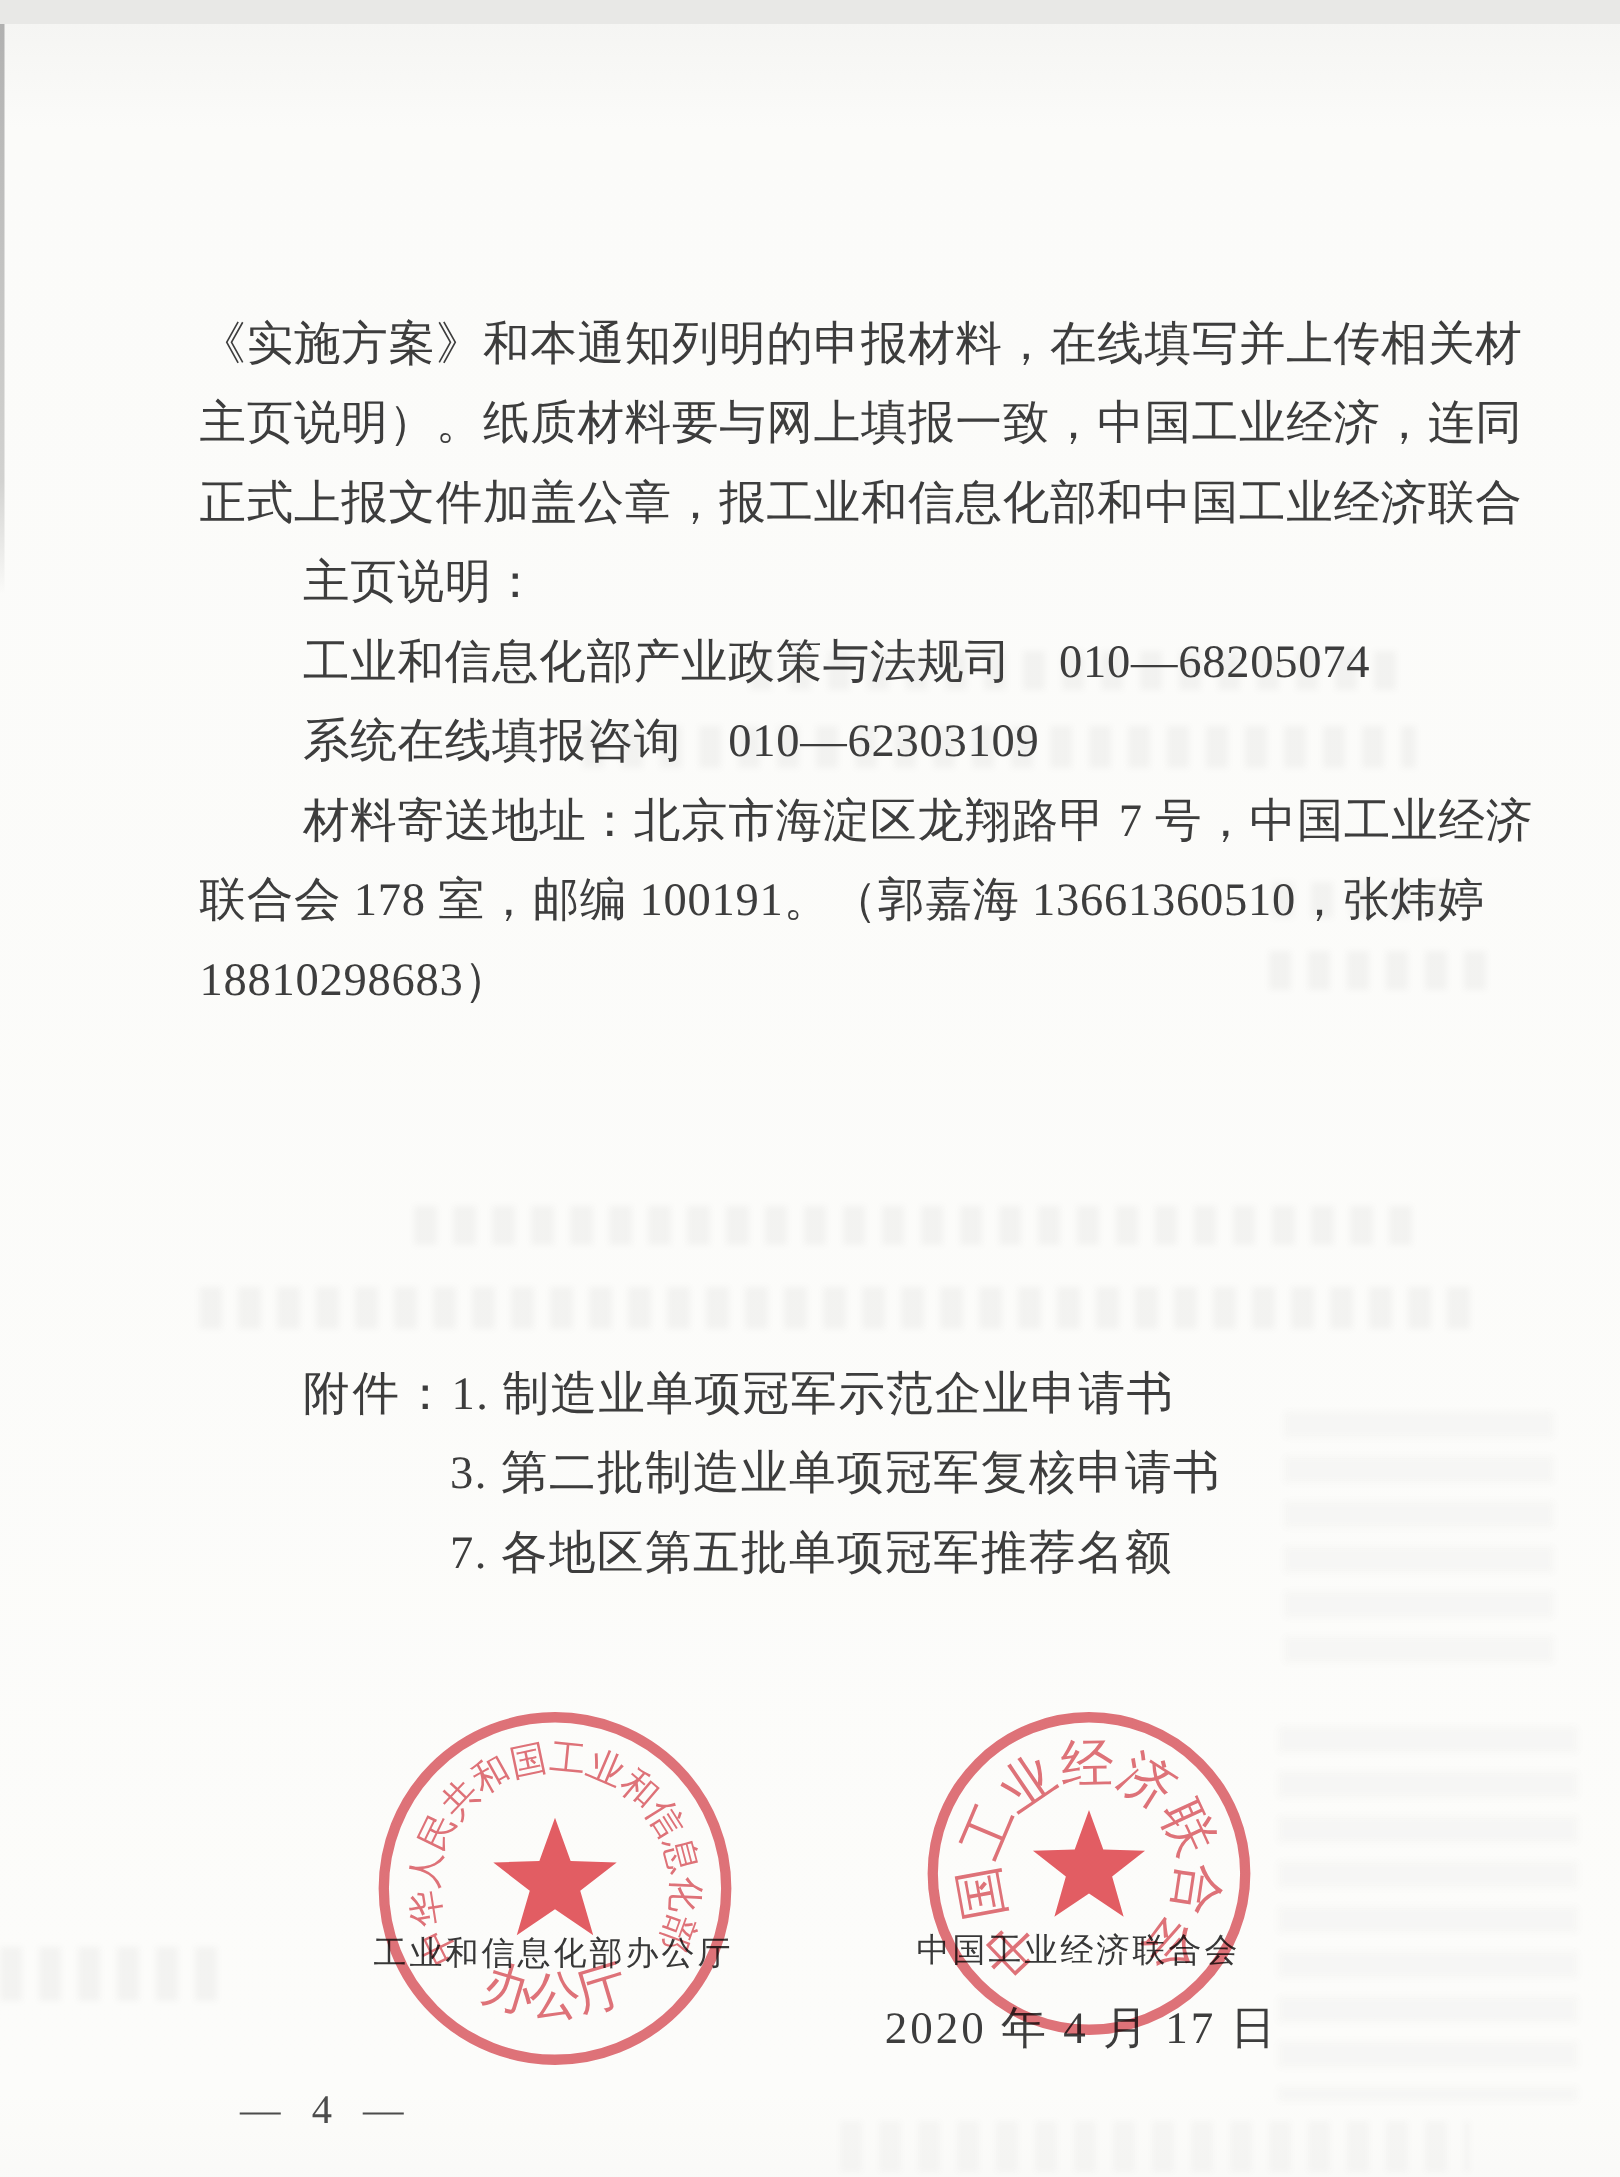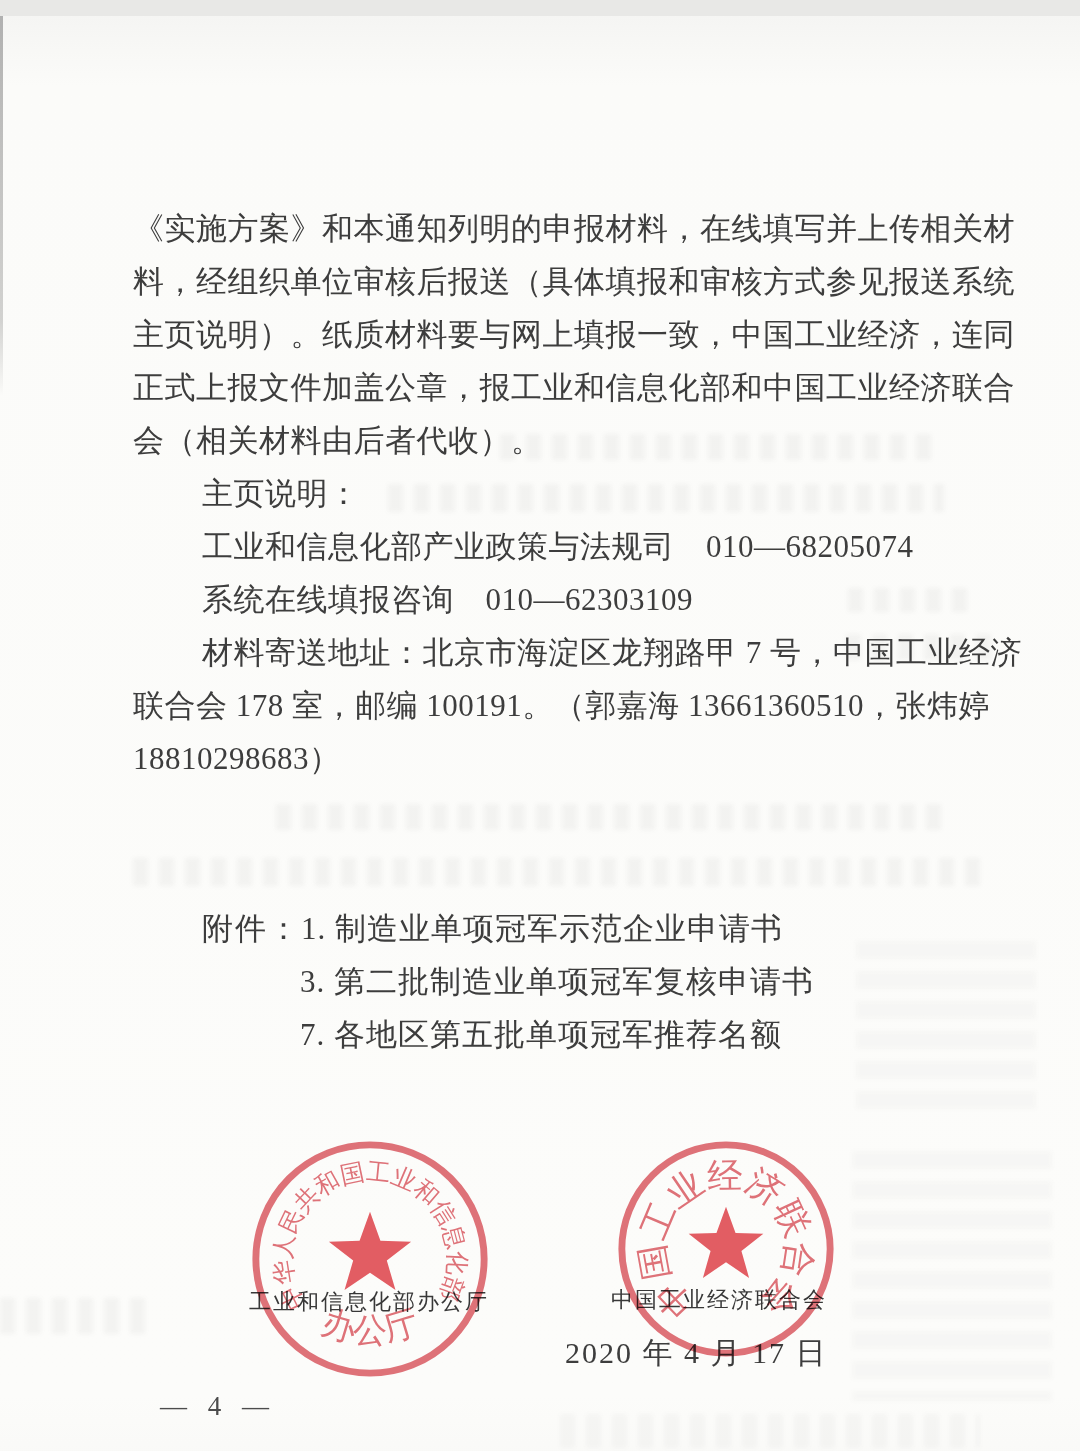--- a/index.html
+++ b/index.html
@@ -25,21 +25,21 @@
   .indent{padding-left:69px;}
   .attach{position:absolute;left:133px;top:886px;width:856px;}
   .attach .line{letter-spacing:1px;}
   .attach-items-indent{padding-left:167px;}
   .attach-label{letter-spacing:2px;}
   
   .sig{position:absolute;text-align:center;font-size:22px;letter-spacing:2px;
     color:#383838;height:48px;line-height:48px;white-space:nowrap;}
   .sig-left{left:218px;top:1262px;width:302px;}
   .sig-right{left:568px;top:1260px;width:302px;}
-  .doc-date{position:absolute;left:565px;top:1314px;width:312px;text-align:left;
+  .doc-date{position:absolute;left:565px;top:1314px;width:312px;text-align:center;
     font-size:30px;letter-spacing:2px;color:#3d3d3d;height:46px;line-height:46px;white-space:nowrap;}
   .page-num{position:absolute;left:160px;top:1368px;font-size:27px;letter-spacing:7px;
     color:#4c4c4c;height:44px;line-height:44px;white-space:nowrap;}
   
   .seal{position:absolute;mix-blend-mode:multiply;opacity:.88;filter:blur(.3px);}
   .seal-left{left:247px;top:1120px;}
   .seal-right{left:613px;top:1120px;}
   .seal text{font-family:"Liberation Serif","DejaVu Serif",serif;}
 </style>
 </head>
@@ -54,24 +54,22 @@
   <div class="sm" style="left:846px;top:618px;width:150px;height:26px;"></div>
   <div class="sm" style="left:276px;top:788px;width:668px;height:26px;"></div>
   <div class="sm" style="left:133px;top:842px;width:856px;height:28px;"></div>
   <div class="smv" style="left:856px;top:925px;width:180px;height:180px;"></div>
   <div class="smv" style="left:852px;top:1135px;width:200px;height:250px;"></div>
   <div class="sm" style="left:0px;top:1282px;width:150px;height:36px;"></div>
   <div class="sm" style="left:560px;top:1398px;width:420px;height:34px;opacity:.35;"></div>
 
   <main class="content">
     <div class="line">《实施方案》和本通知列明的申报材料，在线填写并上传相关材</div>
-    <div class="line">料，经组织单位审核后报送（具体填报和审核方式参见报送系统</div>
     <div class="line">主页说明）。纸质材料要与网上填报一致，中国工业经济，连同</div>
     <div class="line">正式上报文件加盖公章，报工业和信息化部和中国工业经济联合</div>
-    <div class="line">会（相关材料由后者代收）。</div>
     <div class="line indent">主页说明：</div>
     <div class="line indent">工业和信息化部产业政策与法规司　010—68205074</div>
     <div class="line indent">系统在线填报咨询　010—62303109</div>
     <div class="line indent">材料寄送地址：北京市海淀区龙翔路甲 7 号，中国工业经济</div>
     <div class="line">联合会 178 室，邮编 100191。（郭嘉海 13661360510，张炜婷</div>
     <div class="line">18810298683）</div>
   </main>
 
   <section class="attach">
     <div class="line indent"><span class="attach-label">附件：</span><span>1. 制造业单项冠军示范企业申请书</span></div>

